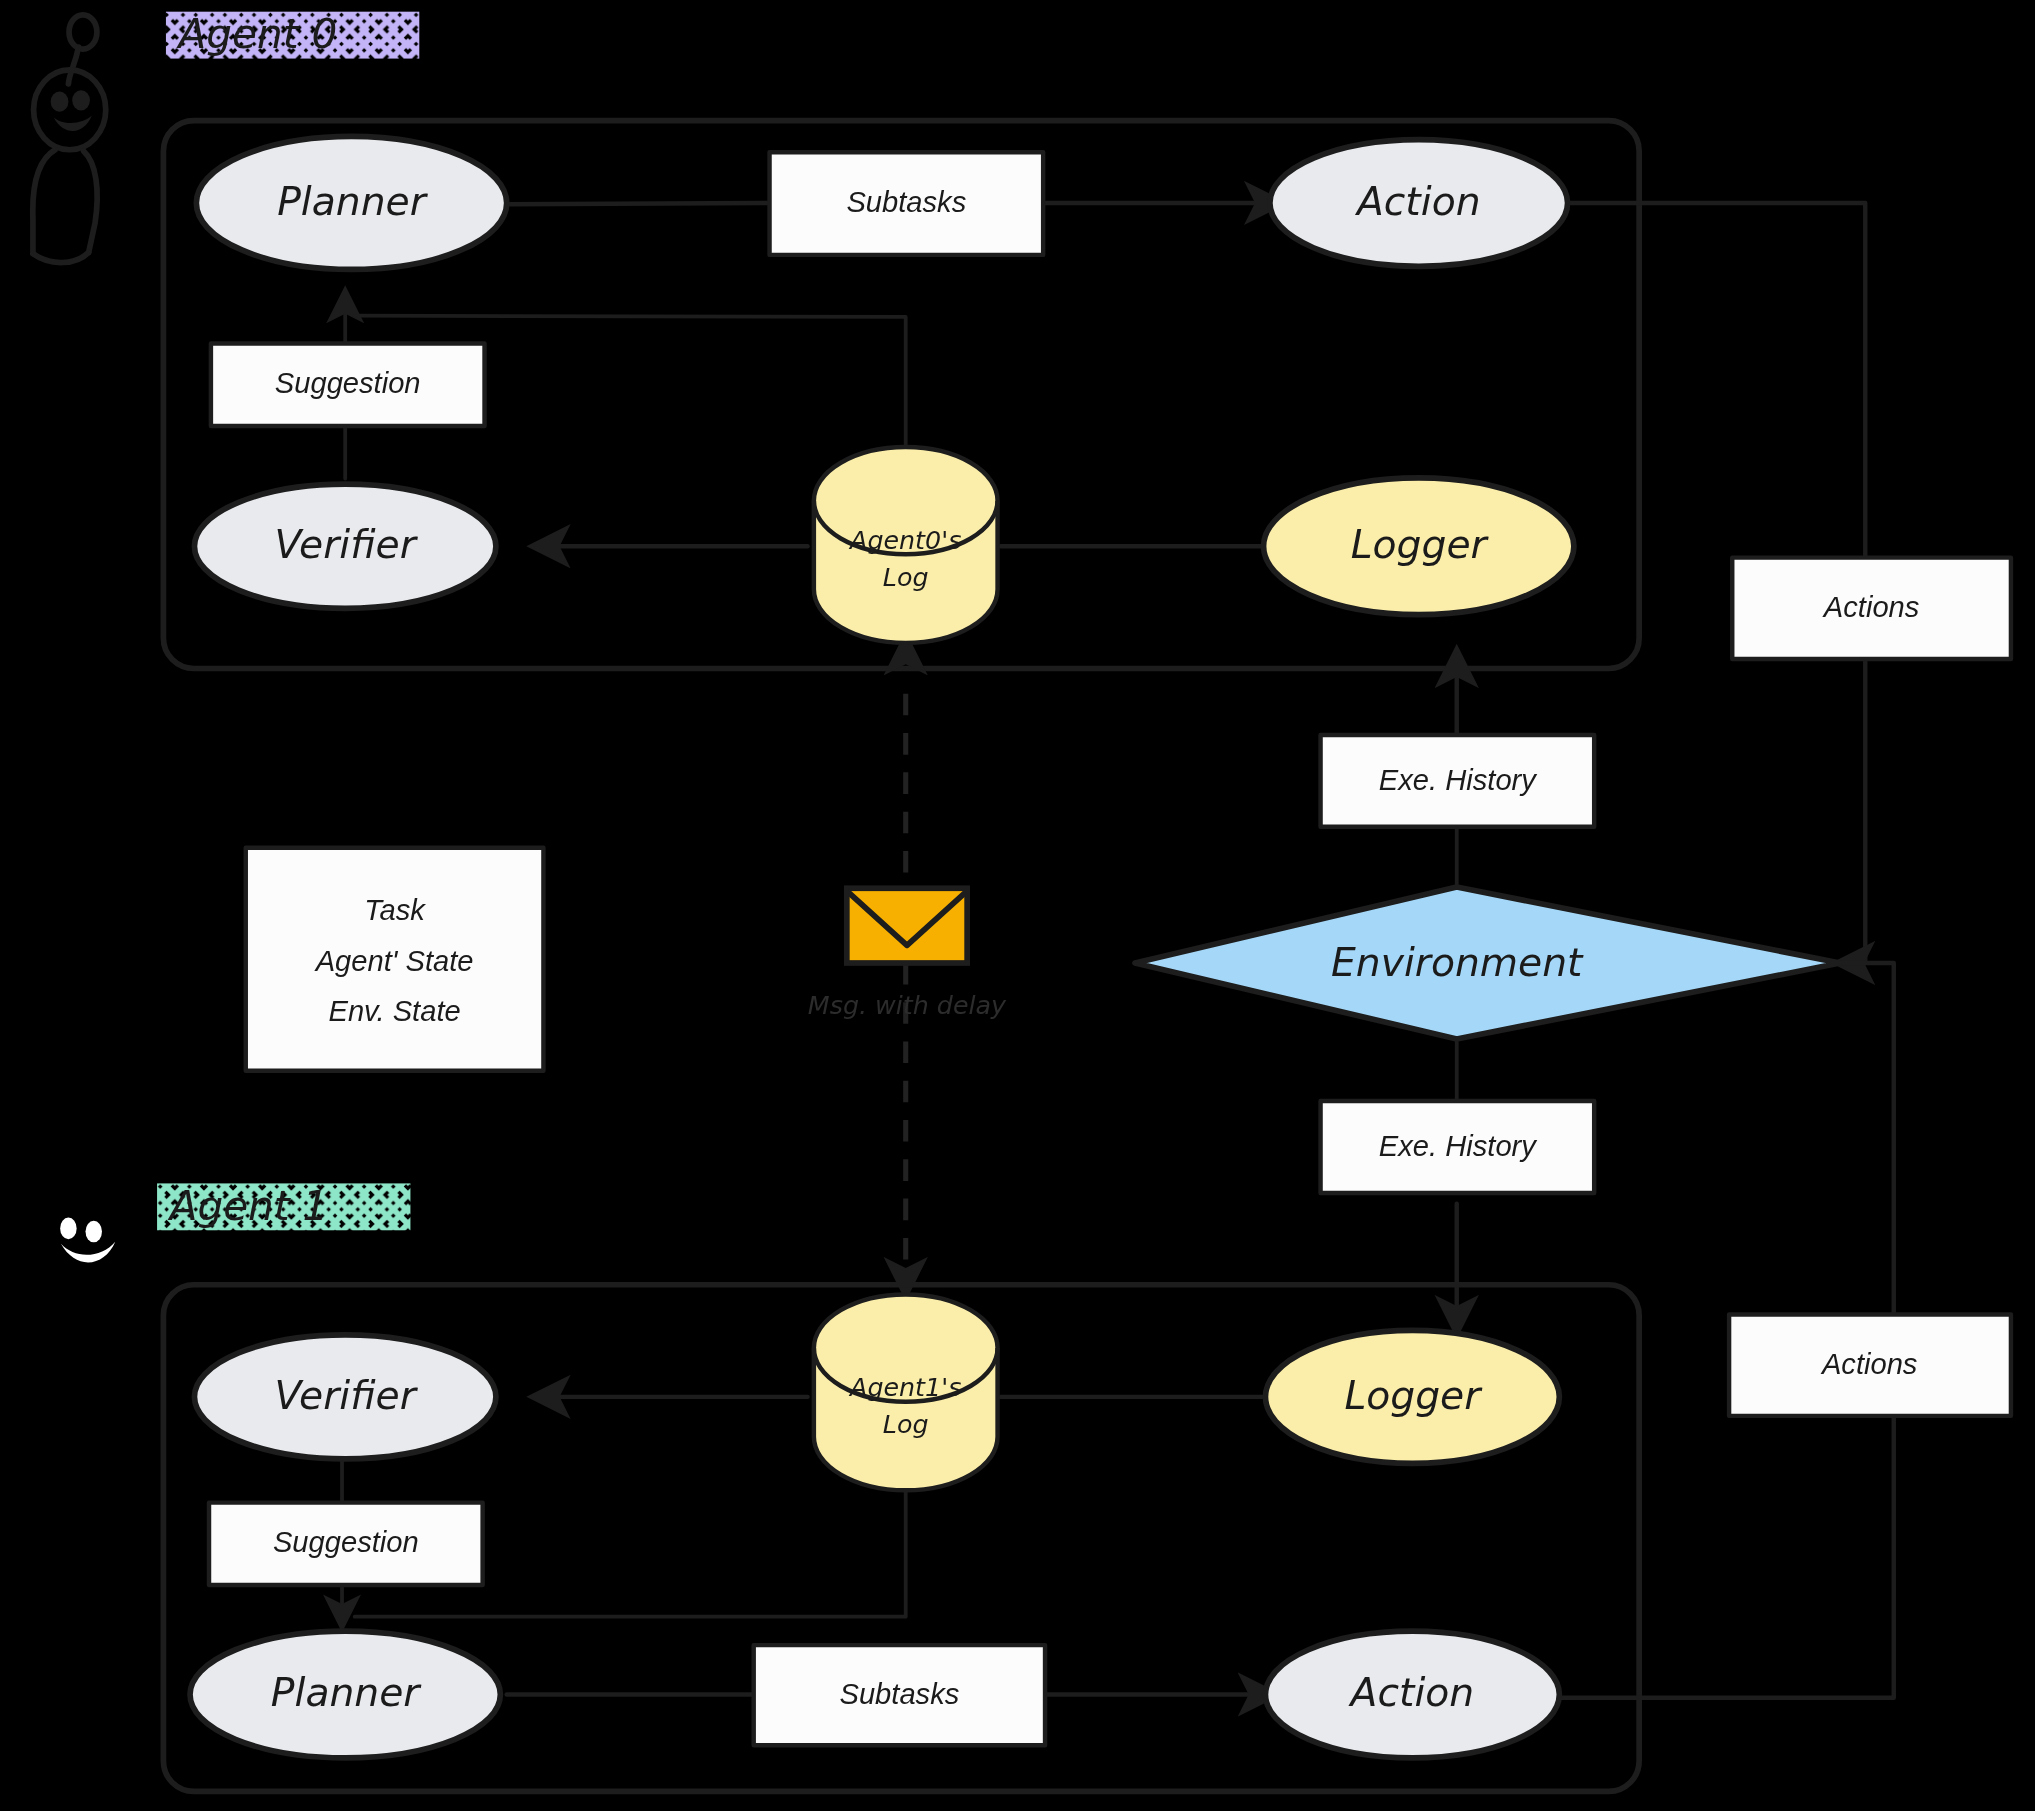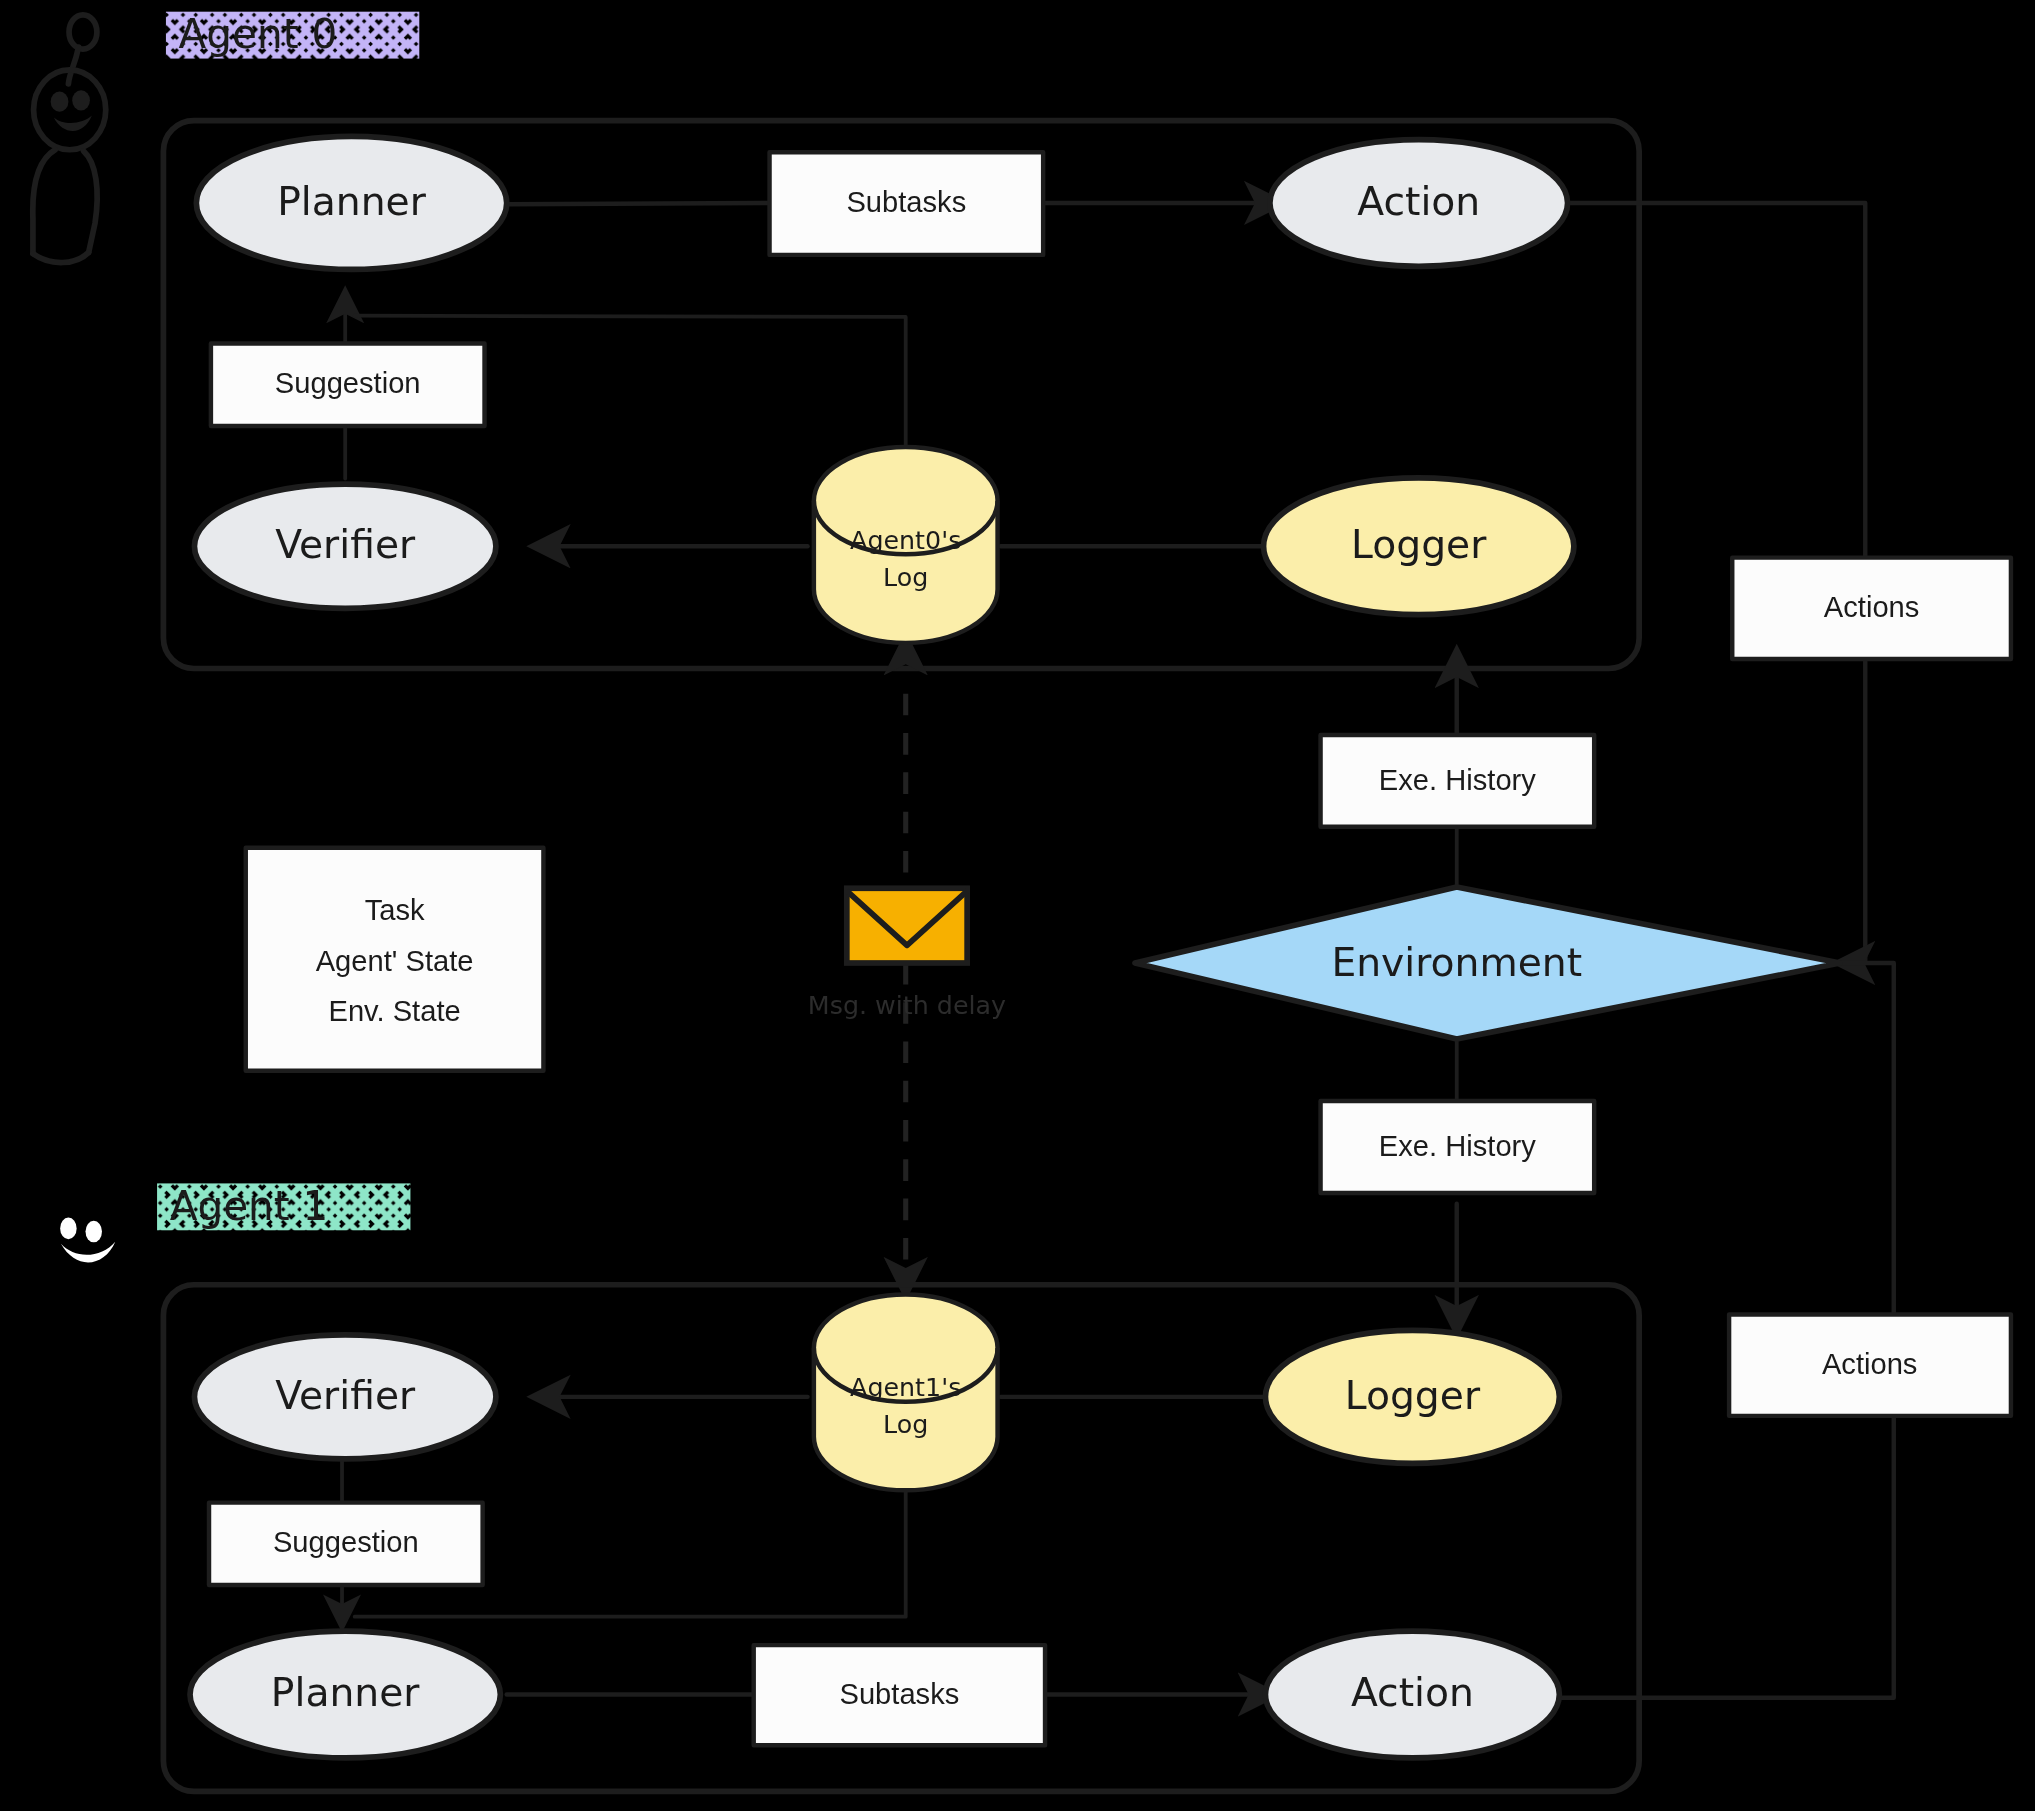--- a/index.html
+++ b/index.html
@@ -1,17 +1,17 @@
 <!DOCTYPE html>
 <html style="font-size:10px"><head>
 <meta charset="utf-8">
 <style>
   html,body{margin:0;padding:0;background:#000;}
   body{width:2035px;height:1812px;overflow:hidden;font-family:"DejaVu Sans",sans-serif;}
-  #stage{position:relative;width:2035px;height:1812px;background:#000;}
+  #stage{position:relative;width:2035px;height:1812px;background:#000;font-style:italic;}
   svg#canvas{position:absolute;inset:0;width:2035px;height:1812px;}
   .nodeLabel{font-family:"DejaVu Sans",sans-serif;font-weight:400;fill:#1b1b1b;dominant-baseline:middle;text-anchor:middle;}
   .bigLabel{font-size:62px;}
   .cylLabel{font-size:40px;}
   .boxLabel{font-size:46px;font-family:"Liberation Sans",sans-serif;}
   .msgLabel{font-size:40px;fill:#2c2c2c;}
   .agentTag{font-size:64px;font-family:"DejaVu Sans",sans-serif;fill:#1b1b1b;dominant-baseline:middle;}
   .edge{fill:none;stroke:#1d1d1d;stroke-width:7;stroke-linecap:round;stroke-linejoin:round;}
   .edgeThin{fill:none;stroke:#1d1d1d;stroke-width:6;stroke-linecap:round;stroke-linejoin:round;}
   .frame{fill:none;stroke:#1d1d1d;stroke-width:9;stroke-linejoin:round;}

